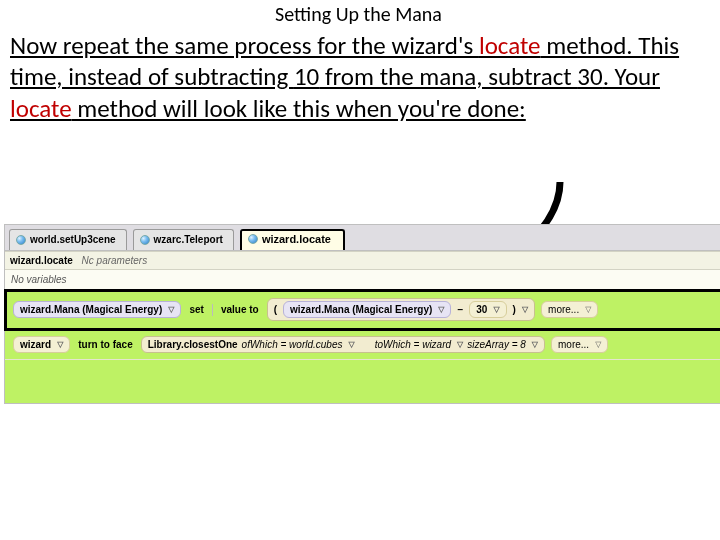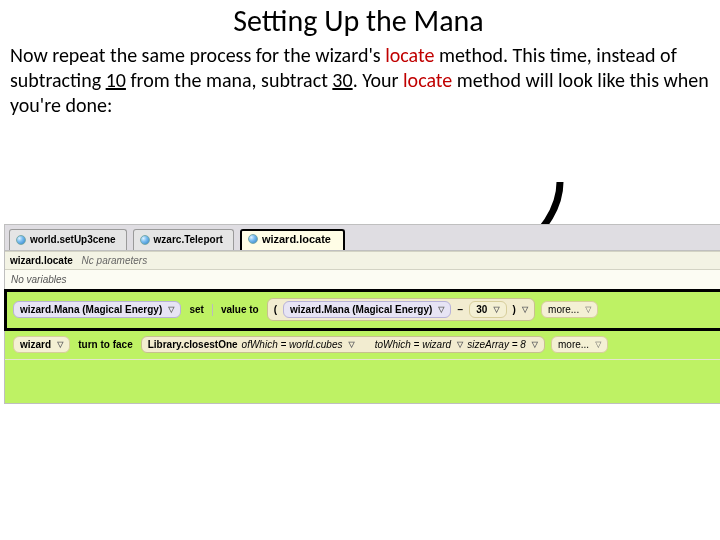--- a/index.html
+++ b/index.html
@@ -12,28 +12,29 @@
     color: #000;
     overflow: hidden;
   }
   .page {
     position: relative;
     width: 720px;
     height: 540px;
   }
   .title {
     text-align: center;
-    font-size: 30px;
+    font-size: 20px;
     margin: 2px 3px 4px 0;
     font-weight: 400;
   }
   .body-text {
-    font-size: 20px;
+    font-size: 25px;
     line-height: 1.25;
     padding: 0 10px;
+    text-decoration: underline;
   }
   .body-text .red { color: #c00000; }
   .body-text .ul  { text-decoration: underline; }
 
   
   .panel {
     position: absolute;
     left: 4px;
     top: 222px;
     width: 720px;

